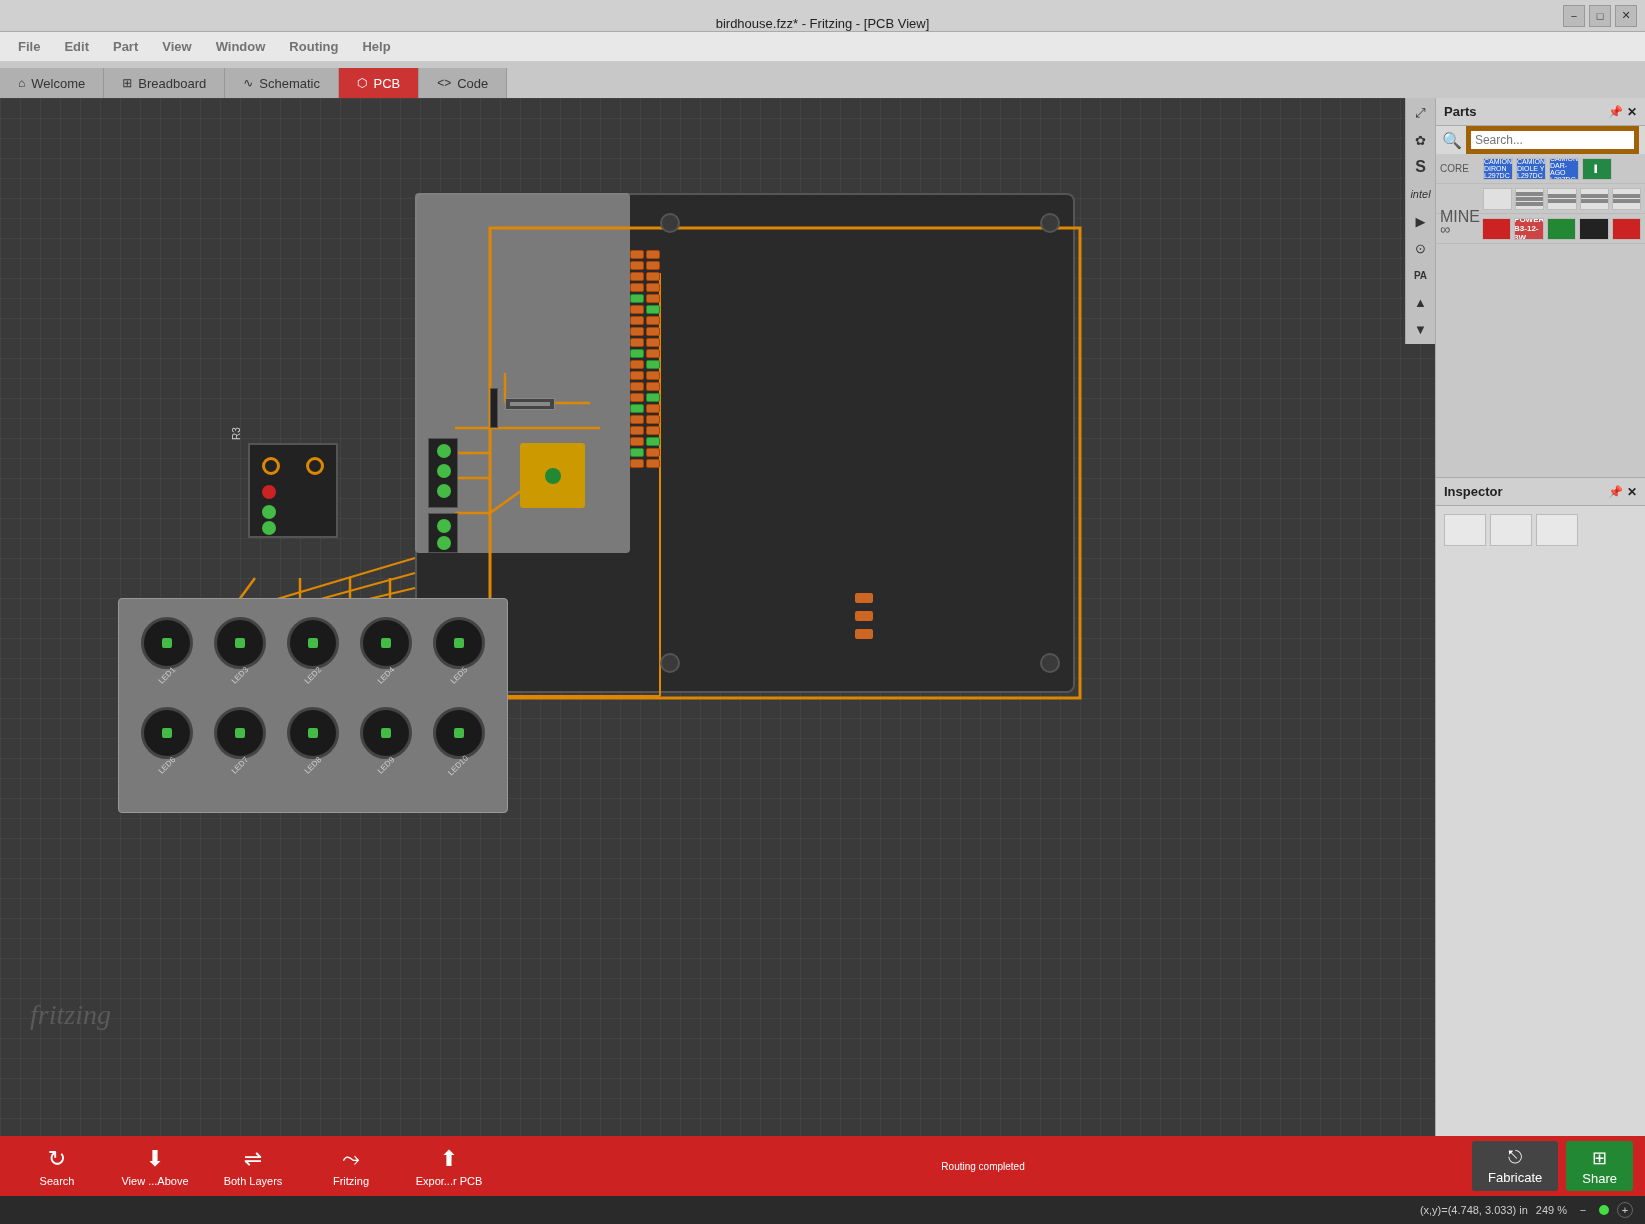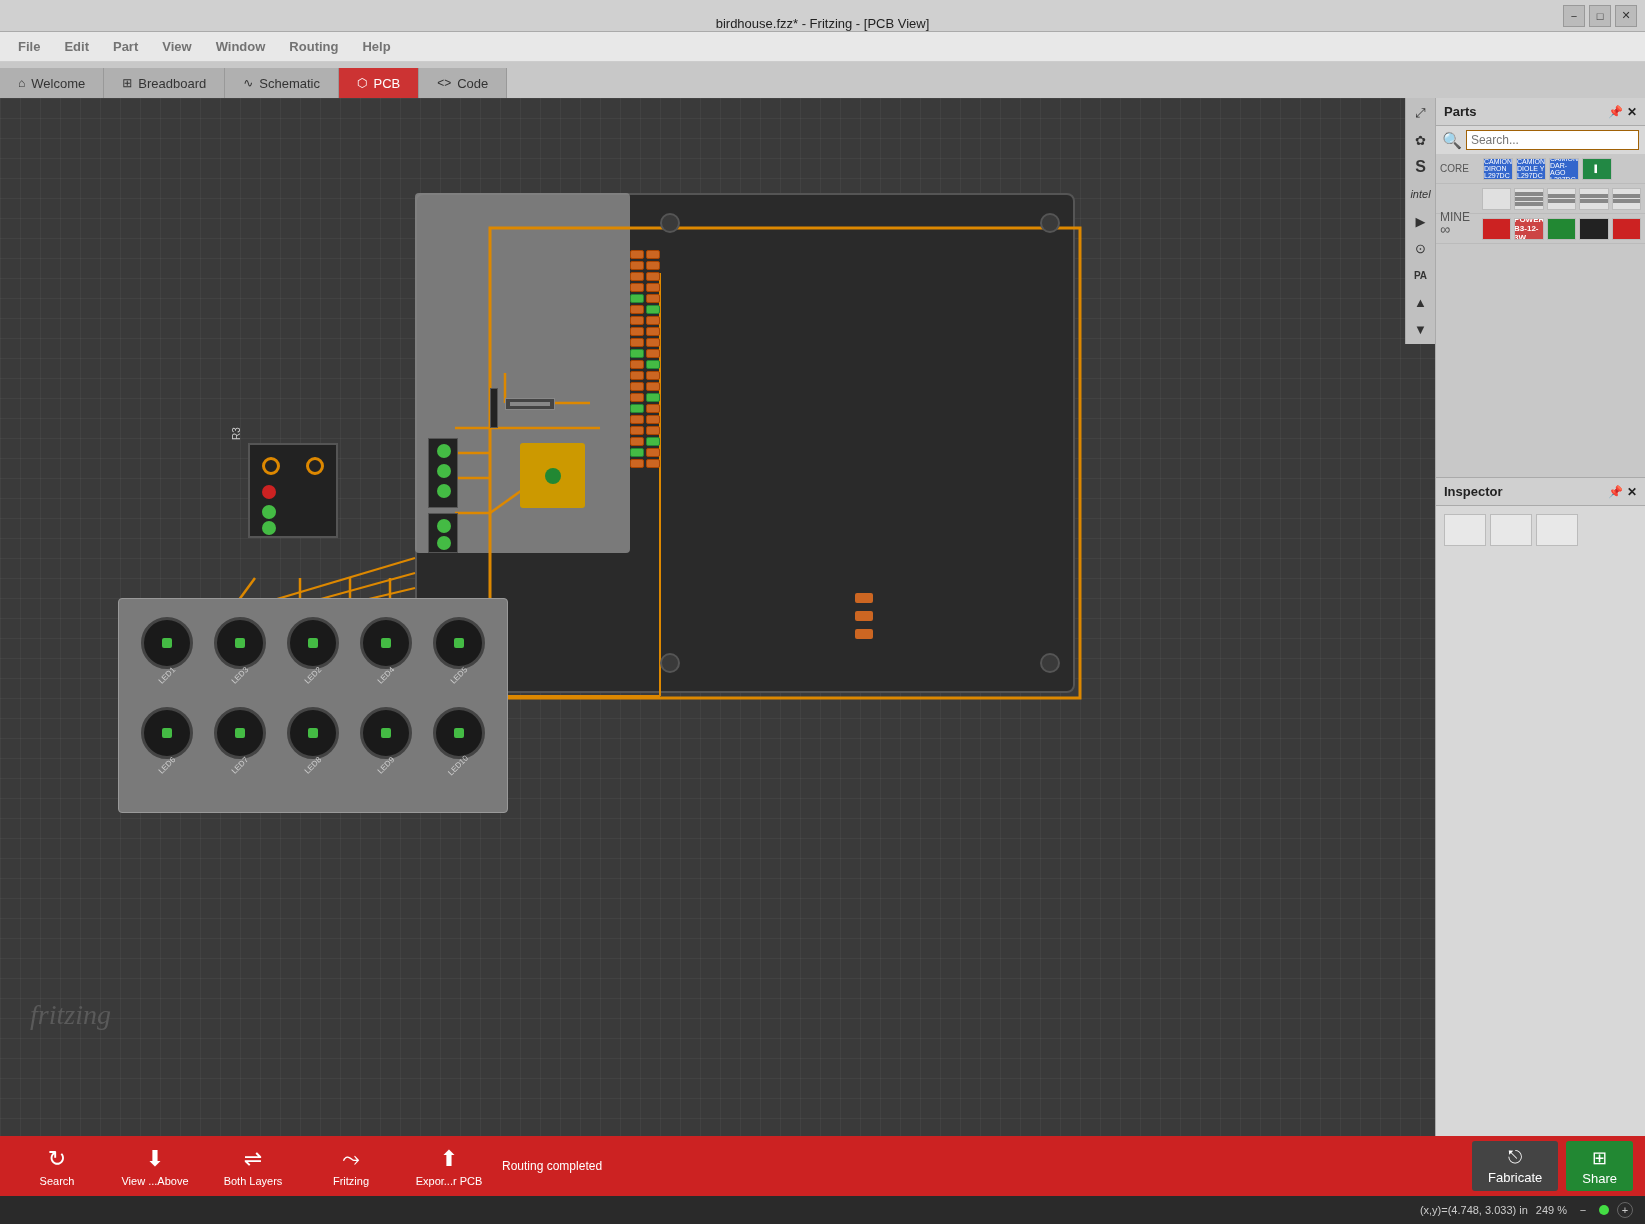--- a/index.html
+++ b/index.html
@@ -177,21 +177,21 @@
     #parts-search {
       height: 28px;
       display: flex;
       align-items: center;
       padding: 4px 6px;
       background: #d8d8d8;
       gap: 4px;
     }
     #parts-search input {
       flex: 1;
-      border: 1px solid #a16207;
+      border: 5px solid #a16207;
       background: white;
       padding: 2px 4px;
       font-size: 12px;
     }
     .part-thumb {
       width: 30px;
       height: 22px;
       background: #e0e0e0;
       border: 1px solid #bbb;
       display: flex;
@@ -261,22 +261,23 @@
     .toolbar-btn .tb-icon {
       font-size: 22px;
     }
     .toolbar-btn .tb-label {
       font-size: 11px;
       text-align: center;
     }
 
     .routing-status {
       flex: 1;
+      text-align: center;
       color: white;
-      font-size: 12px;
+      font-size: 10px;
     }
 
     .fabricate-btn {
       background: #444;
       color: white;
       border: none;
       padding: 8px 16px;
       font-size: 13px;
       cursor: pointer;
       border-radius: 3px;
@@ -627,21 +628,21 @@
 
         <div style="display:flex;align-items:center;height:30px;border-bottom:1px solid #bbb;padding:0 4px;gap:3px;">
           <span style="font-size:10px;color:#555;width:40px;">CORE</span>
           <div class="part-thumb blue" style="font-size:7px;">CAMION<br>DIRON<br>L297DC</div>
           <div class="part-thumb blue" style="font-size:7px;">CAMION<br>DIOLE Y<br>L297DC</div>
           <div class="part-thumb blue" style="font-size:7px;">CAMION<br>DAR-AGO<br>L297DC</div>
           <div class="part-thumb" style="background:#228844;color:white;font-size:7px;">▌</div>
         </div>
 
         <div style="display:flex;align-items:center;height:30px;border-bottom:1px solid #bbb;padding:0 4px;gap:3px;">
-          <span style="font-size:12px;color:#555;width:40px;margin-top:36px;">MINE</span>
+          <span style="font-size:16px;color:#555;width:40px;margin-top:36px;">MINE</span>
           <div class="part-thumb"></div>
           <div class="part-thumb" style="display:flex;flex-direction:column;gap:1px;">
             <div style="width:100%;height:4px;background:#888;"></div>
             <div style="width:100%;height:4px;background:#888;"></div>
             <div style="width:100%;height:4px;background:#888;"></div>
           </div>
           <div class="part-thumb" style="display:flex;flex-direction:column;gap:1px;">
             <div style="width:100%;height:4px;background:#888;"></div>
             <div style="width:100%;height:4px;background:#888;"></div>
           </div>

